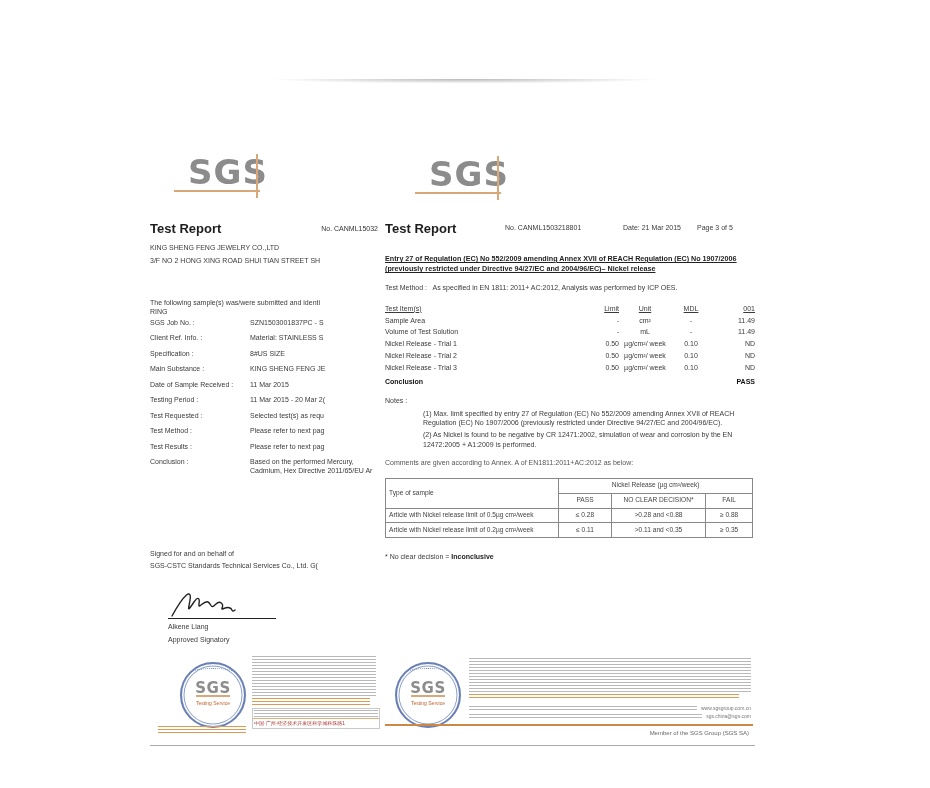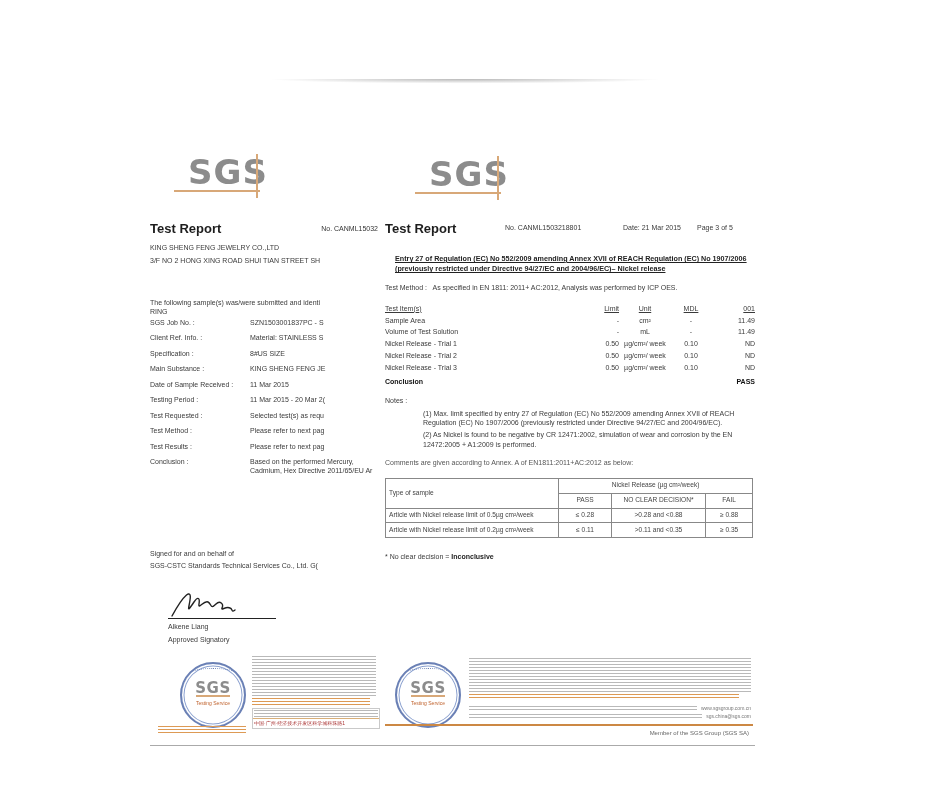--- a/index.html
+++ b/index.html
@@ -41,21 +41,21 @@
   .sig-line{border-bottom:1px solid #222;width:108px;margin-top:-4px;}
   .sig-name{margin-top:3px;}
   .sig-title{margin-top:3px;}
 
   
   .r-hrow{position:absolute;top:70px;left:0;width:370px;height:14px;}
   .r-no{position:absolute;left:120px;top:3px;}
   .r-date{position:absolute;left:238px;top:3px;}
   .r-page{position:absolute;left:312px;top:3px;}
   .r-body{position:absolute;top:104px;left:0;width:370px;}
-  .entry{font-weight:700;text-decoration:underline;color:#222;font-size:7.2px;line-height:1.4;margin-left:10px;}
+  .entry{font-weight:700;text-decoration:underline;color:#222;font-size:7.2px;line-height:1.4;}
   .method{margin-top:9px;}
 
   
   .rtab{margin-top:11px;}
   .rrow{display:flex;align-items:flex-start;margin-bottom:2.5px;}
   .rrow .c-item{flex:1;}
   .rrow .c-limit{width:46px;flex:none;text-align:right;}
   .rrow .c-unit{width:52px;flex:none;text-align:center;}
   .rrow .c-mdl{width:40px;flex:none;text-align:center;}
   .rrow .c-r{width:44px;flex:none;text-align:right;}

